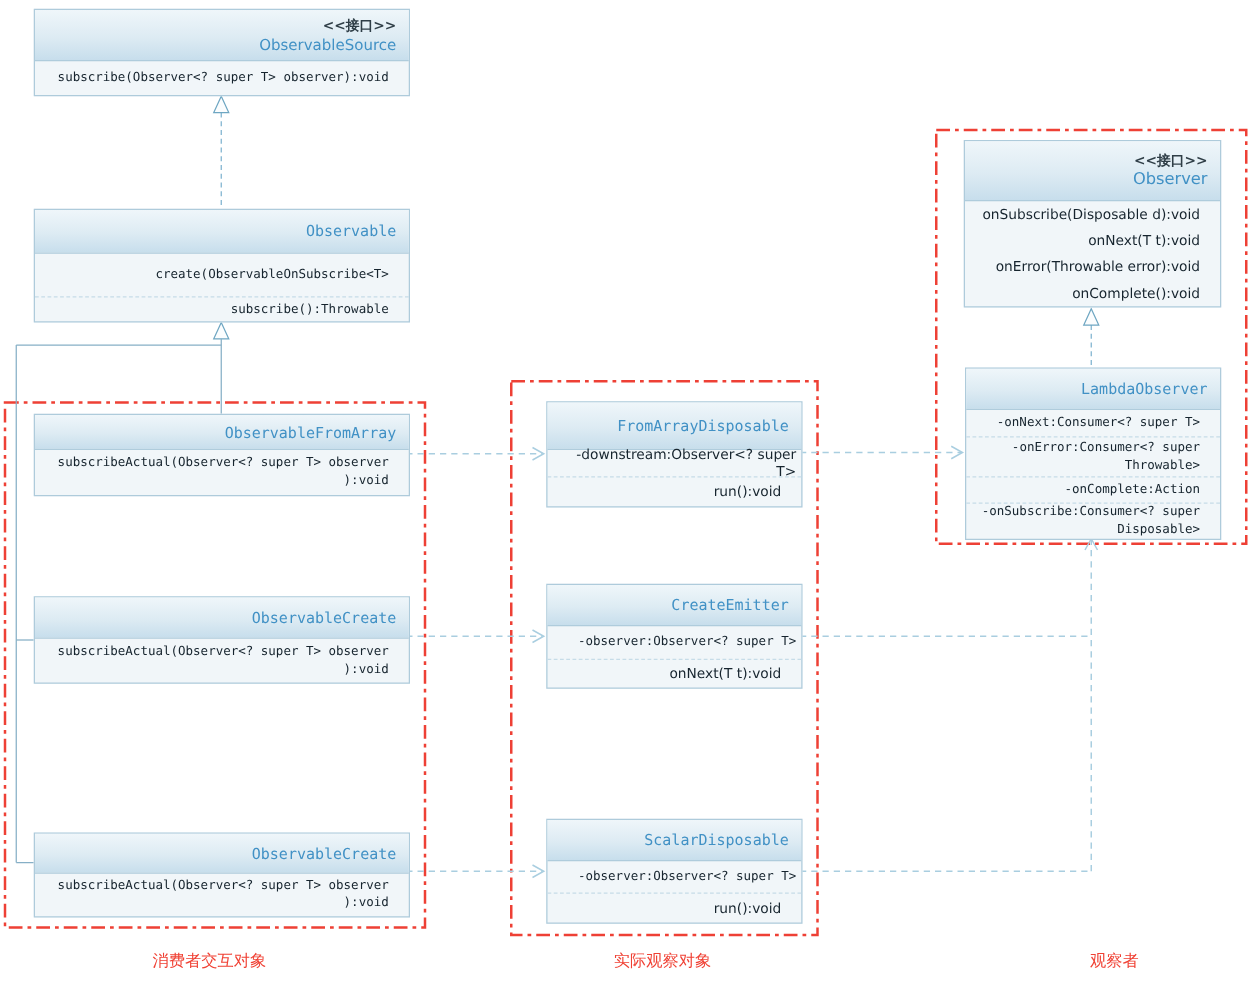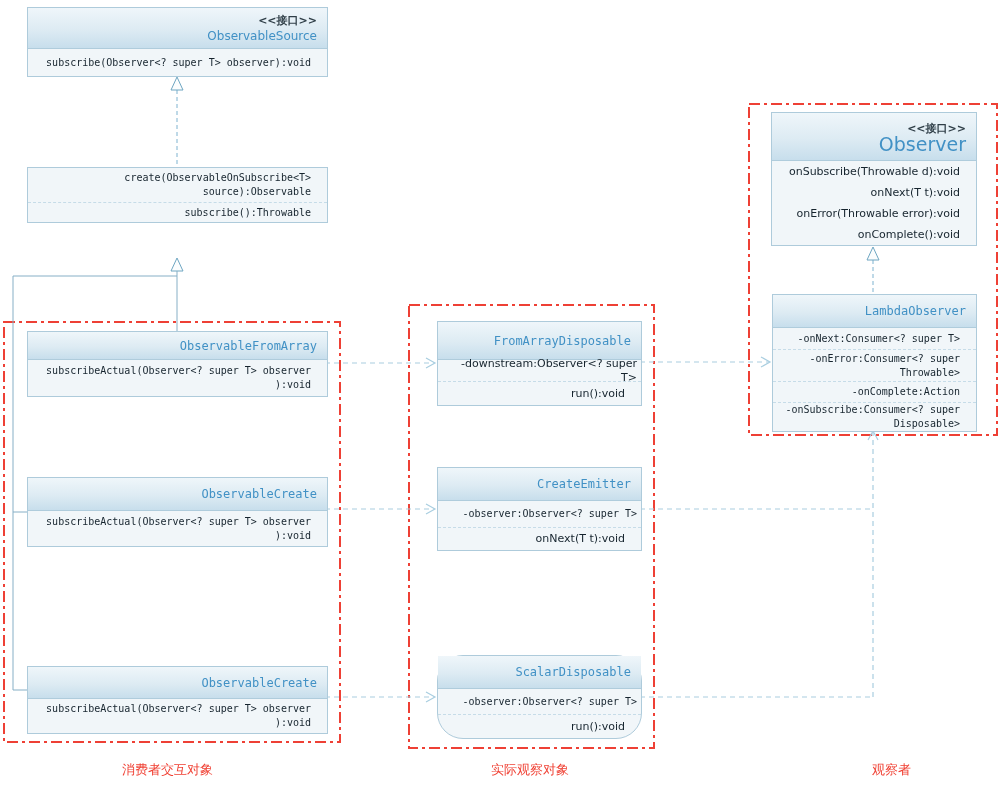--- a/index.html
+++ b/index.html
@@ -70,23 +70,25 @@
 
   <div class="uml-box" style="left:27px;top:7px;width:299px;">
     <div class="uml-header" style="height:40px;">
       <div class="uml-stereotype">&lt;&lt;接口&gt;&gt;</div>
       <div class="uml-title sans">ObservableSource</div>
     </div>
     <div class="uml-row" style="height:27px;">subscribe(Observer&lt;? super T&gt; observer):void</div>
   </div>
 
   <div class="uml-box" style="left:27px;top:167px;width:299px;">
+    <div class="uml-header" style="height:34px;">
+      <div class="uml-title">Observable</div>
+    </div>
     <div class="uml-row" style="height:34px;">
       <span>create(ObservableOnSubscribe&lt;T&gt;</span>
-      <span>source):Observable</span>
     </div>
     <div class="uml-row sep" style="height:19px;">subscribe():Throwable</div>
   </div>
 
   <div class="uml-box" style="left:27px;top:331px;width:299px;">
     <div class="uml-header" style="height:27px;">
       <div class="uml-title">ObservableFromArray</div>
     </div>
     <div class="uml-row" style="height:36px;">
       <span>subscribeActual(Observer&lt;? super T&gt; observer</span>
@@ -123,34 +125,34 @@
   </div>
 
   <div class="uml-box" style="left:437px;top:467px;width:203px;">
     <div class="uml-header" style="height:32px;">
       <div class="uml-title">CreateEmitter</div>
     </div>
     <div class="uml-row" style="height:26px;padding-right:4px;">-observer:Observer&lt;? super T&gt;</div>
     <div class="uml-row sans sep" style="height:22px;">onNext(T t):void</div>
   </div>
 
-  <div class="uml-box" style="left:437px;top:655px;width:203px;border-radius:26px;">
+  <div class="uml-box" style="left:437px;top:655px;width:203px;">
     <div class="uml-header" style="height:32px;">
       <div class="uml-title">ScalarDisposable</div>
     </div>
     <div class="uml-row" style="height:25px;padding-right:4px;">-observer:Observer&lt;? super T&gt;</div>
     <div class="uml-row sans sep" style="height:23px;">run():void</div>
   </div>
 
   <div class="uml-box" style="left:771px;top:112px;width:204px;">
     <div class="uml-header" style="height:47px;">
       <div class="uml-stereotype">&lt;&lt;接口&gt;&gt;</div>
-      <div class="uml-title sans" style="font-size:19px;">Observer</div>
+      <div class="uml-title sans" style="font-size:13px;">Observer</div>
     </div>
-    <div class="uml-row sans" style="height:21px;">onSubscribe(Throwable d):void</div>
+    <div class="uml-row sans" style="height:21px;">onSubscribe(Disposable d):void</div>
     <div class="uml-row sans" style="height:21px;">onNext(T t):void</div>
     <div class="uml-row sans" style="height:21px;">onError(Throwable error):void</div>
     <div class="uml-row sans" style="height:21px;">onComplete():void</div>
   </div>
 
   <div class="uml-box" style="left:772px;top:294px;width:203px;">
     <div class="uml-header" style="height:32px;">
       <div class="uml-title">LambdaObserver</div>
     </div>
     <div class="uml-row" style="height:21px;">-onNext:Consumer&lt;? super T&gt;</div>

